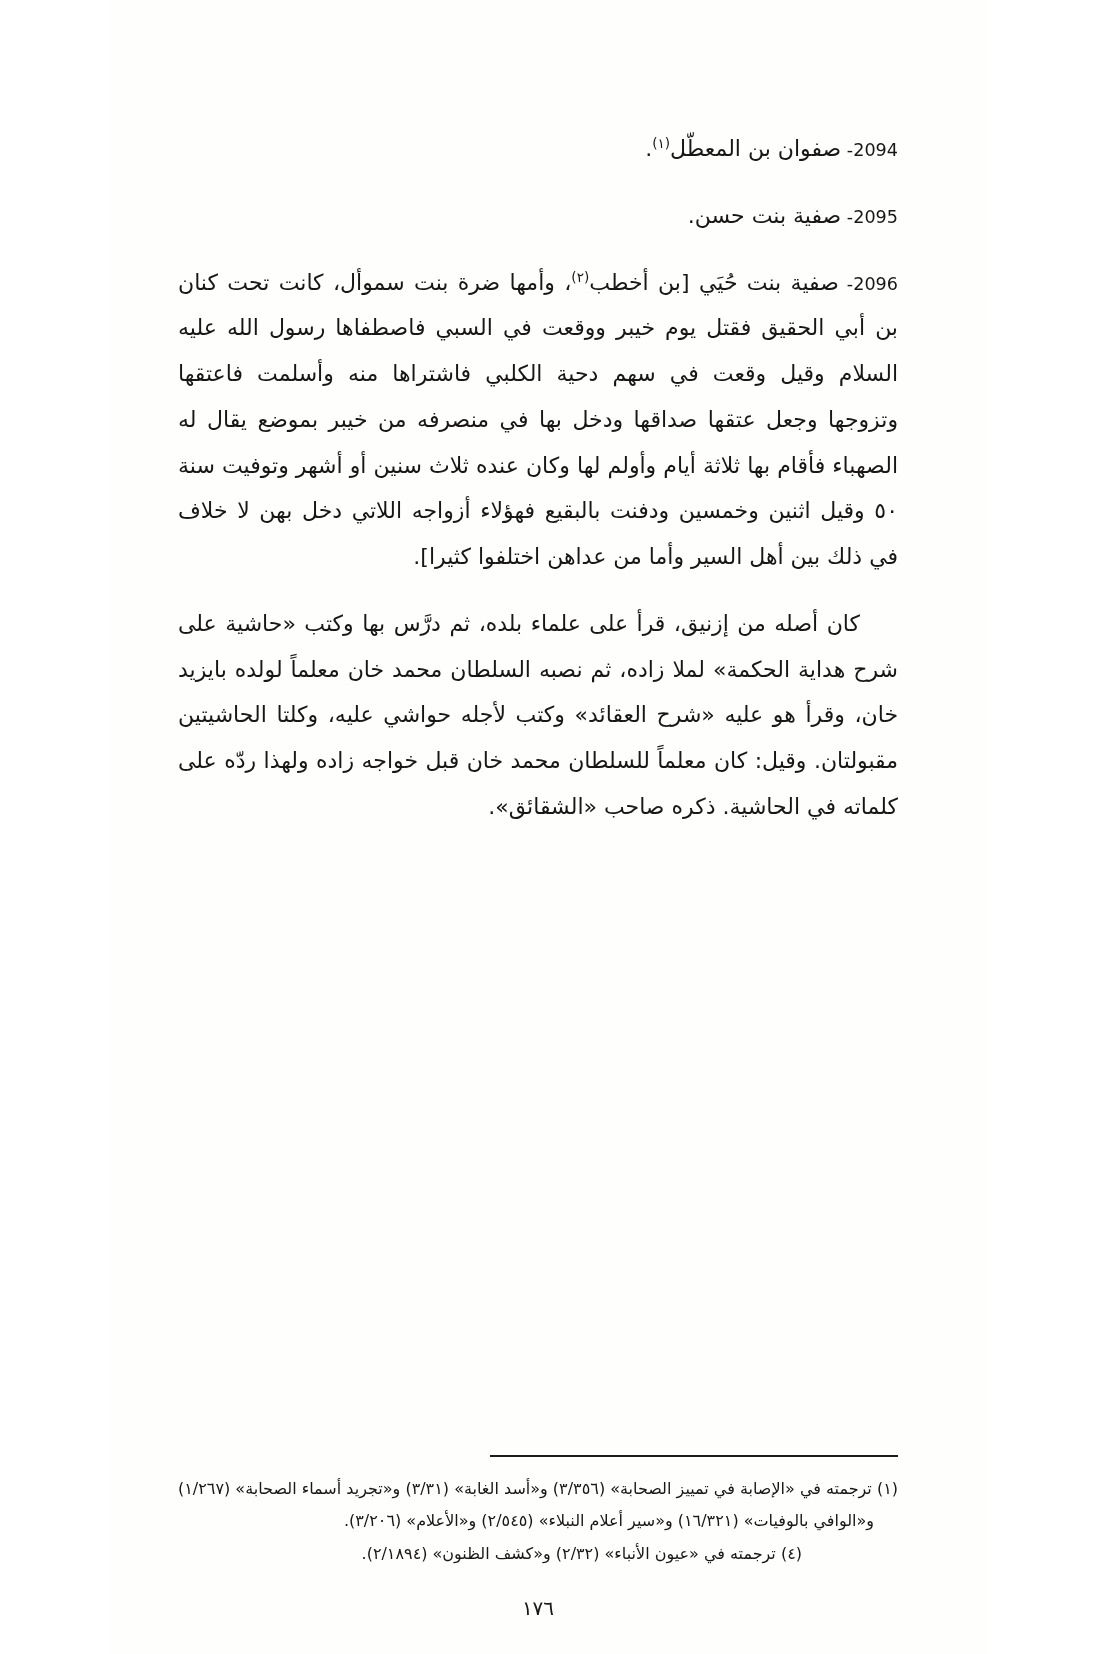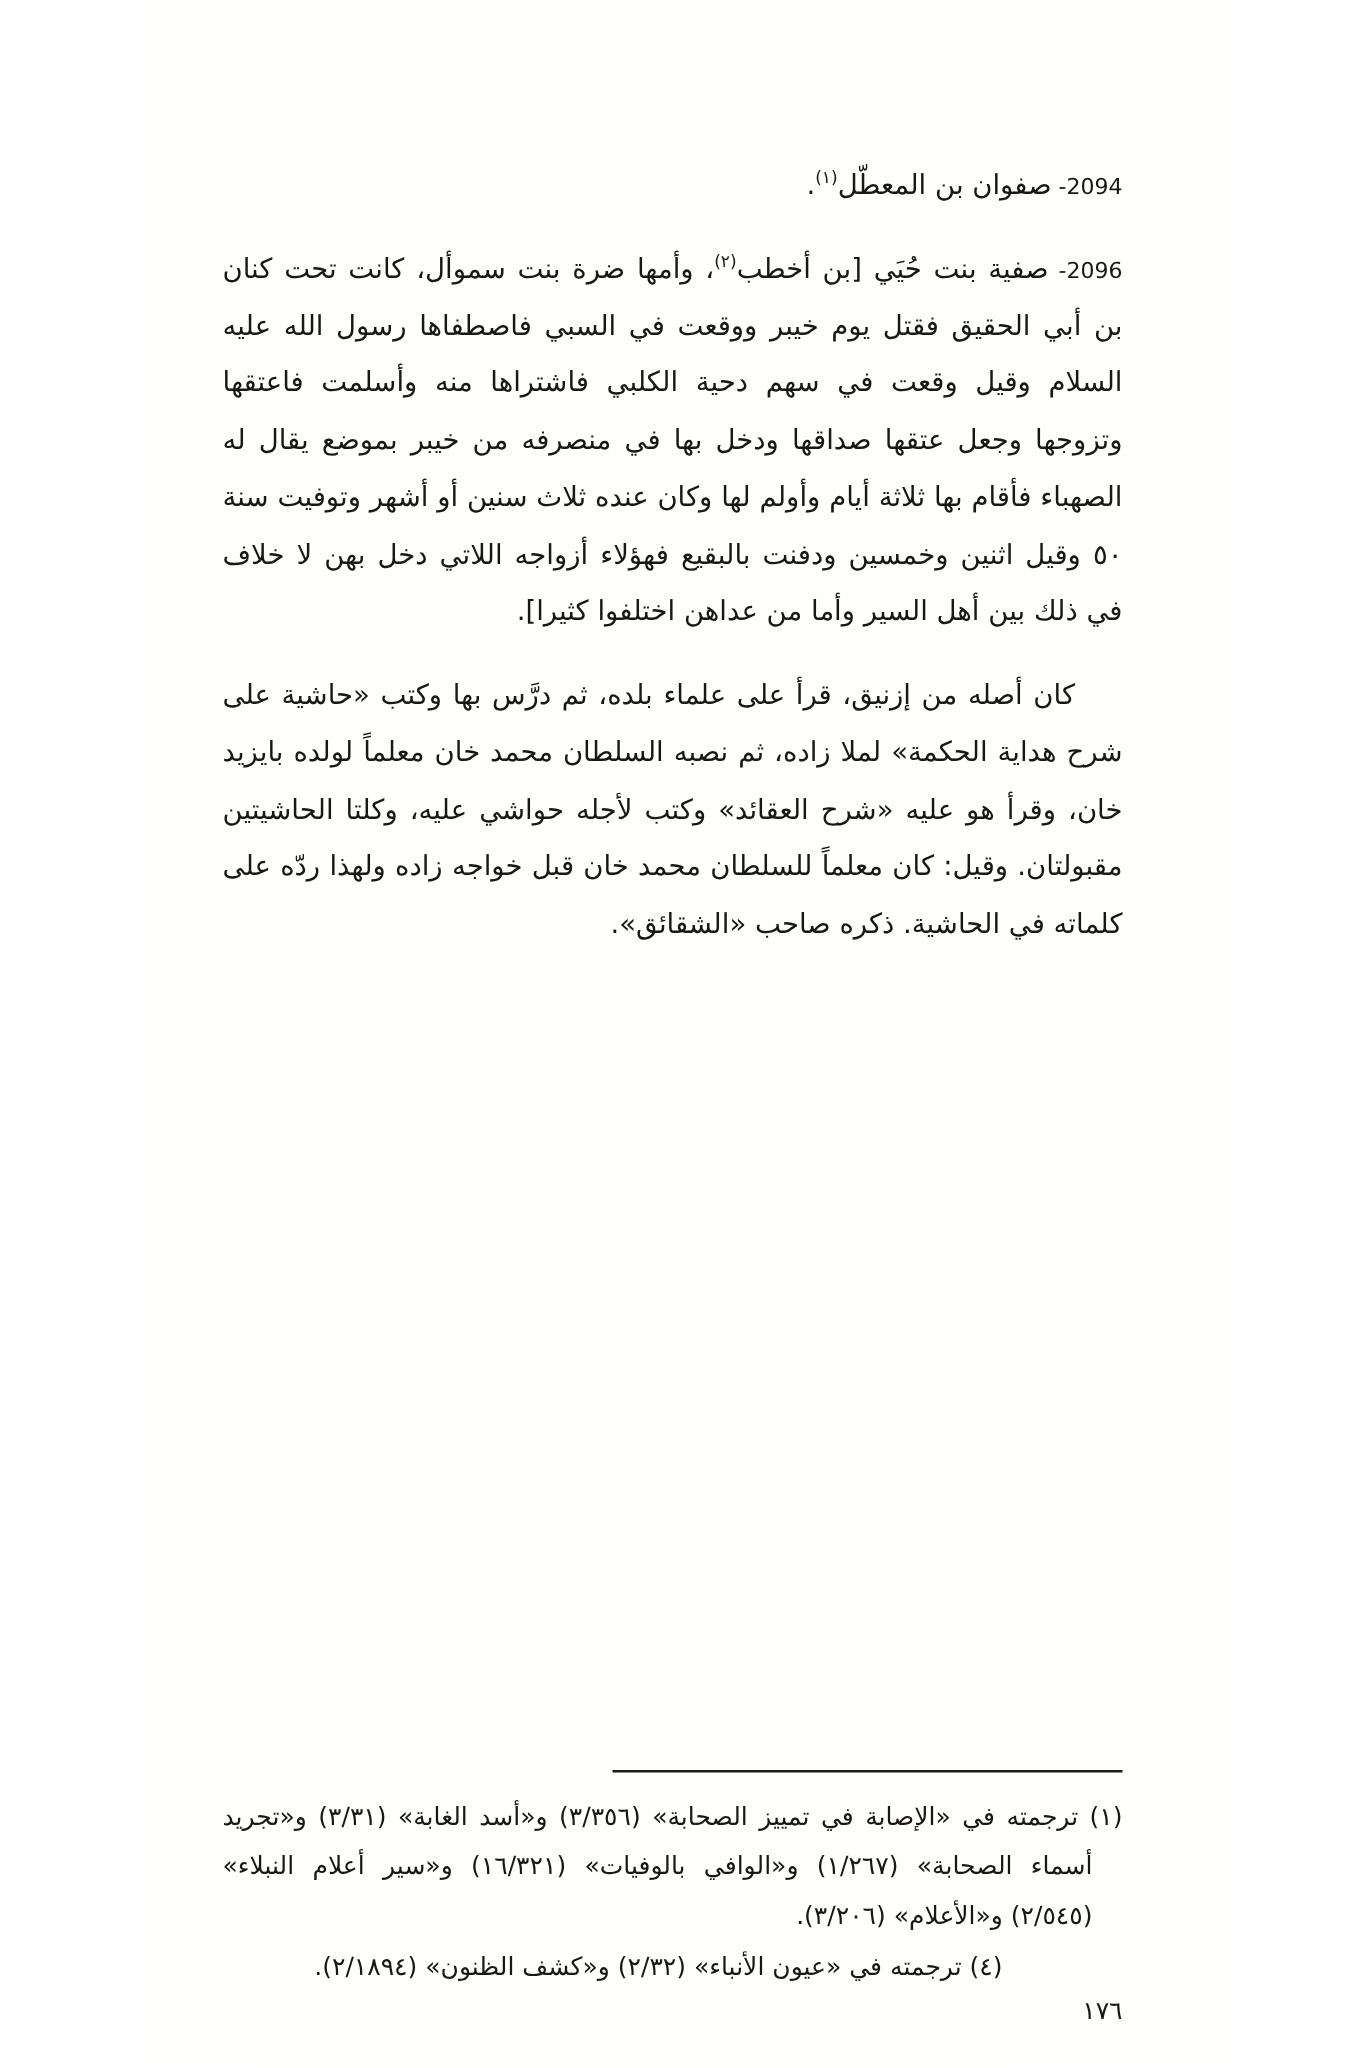--- a/index.html
+++ b/index.html
@@ -34,51 +34,56 @@
       font-size: 0.62em;
       vertical-align: super;
       line-height: 0;
     }
     .para-indent {
       text-indent: 38px;
       margin-top: 2px;
     }
     .footnotes {
       margin-top: auto;
-      font-size: 20px;
+      font-size: 16px;
       line-height: 1.98;
       text-align: justify;
     }
     .fn-rule {
       width: 408px;
       border-top: 2px solid #1c1b19;
       margin-bottom: 16px;
     }
     .footnote {
       padding-right: 24px;
       text-indent: -24px;
       margin-bottom: 2px;
     }
     .fn-indent { margin-right: 96px; }
     .page-number {
+      text-align: center;
       font-size: 20px;
+      margin-top: 24px;
       letter-spacing: 1px;
     }
   </style>
 </head>
 <body>
 
 <div class="page">
 
   <section class="main-text">
 
     <div class="entry">
       <p><span class="entry-num">2094- </span><span>صفوان بن المعطّل</span><sup class="fnref">(١)</sup><span>.</span></p>
     </div>
 
+    <div class="entry">
+      <p><span class="entry-num">2095- </span><span>صفية بنت حسن.</span><sup class="fnref"></sup><span></span></p>
+    </div>
 
     <div class="entry">
       <p><span class="entry-num">2096- </span><span>صفية بنت حُيَي [بن أخطب</span><sup class="fnref">(٢)</sup><span>، وأمها ضرة بنت سموأل، كانت تحت كنان بن أبي الحقيق فقتل يوم خيبر ووقعت في السبي فاصطفاها رسول الله عليه السلام وقيل وقعت في سهم دحية الكلبي فاشتراها منه وأسلمت فاعتقها وتزوجها وجعل عتقها صداقها ودخل بها في منصرفه من خيبر بموضع يقال له الصهباء فأقام بها ثلاثة أيام وأولم لها وكان عنده ثلاث سنين أو أشهر وتوفيت سنة ٥٠ وقيل اثنين وخمسين ودفنت بالبقيع فهؤلاء أزواجه اللاتي دخل بهن لا خلاف في ذلك بين أهل السير وأما من عداهن اختلفوا كثيرا].</span></p>
     </div>
 
     <div class="entry">
       <p class="para-indent">كان أصله من إزنيق، قرأ على علماء بلده، ثم درَّس بها وكتب «حاشية على شرح هداية الحكمة» لملا زاده، ثم نصبه السلطان محمد خان معلماً لولده بايزيد خان، وقرأ هو عليه «شرح العقائد» وكتب لأجله حواشي عليه، وكلتا الحاشيتين مقبولتان. وقيل: كان معلماً للسلطان محمد خان قبل خواجه زاده ولهذا ردّه على كلماته في الحاشية. ذكره صاحب «الشقائق».</p>
     </div>
 
 

